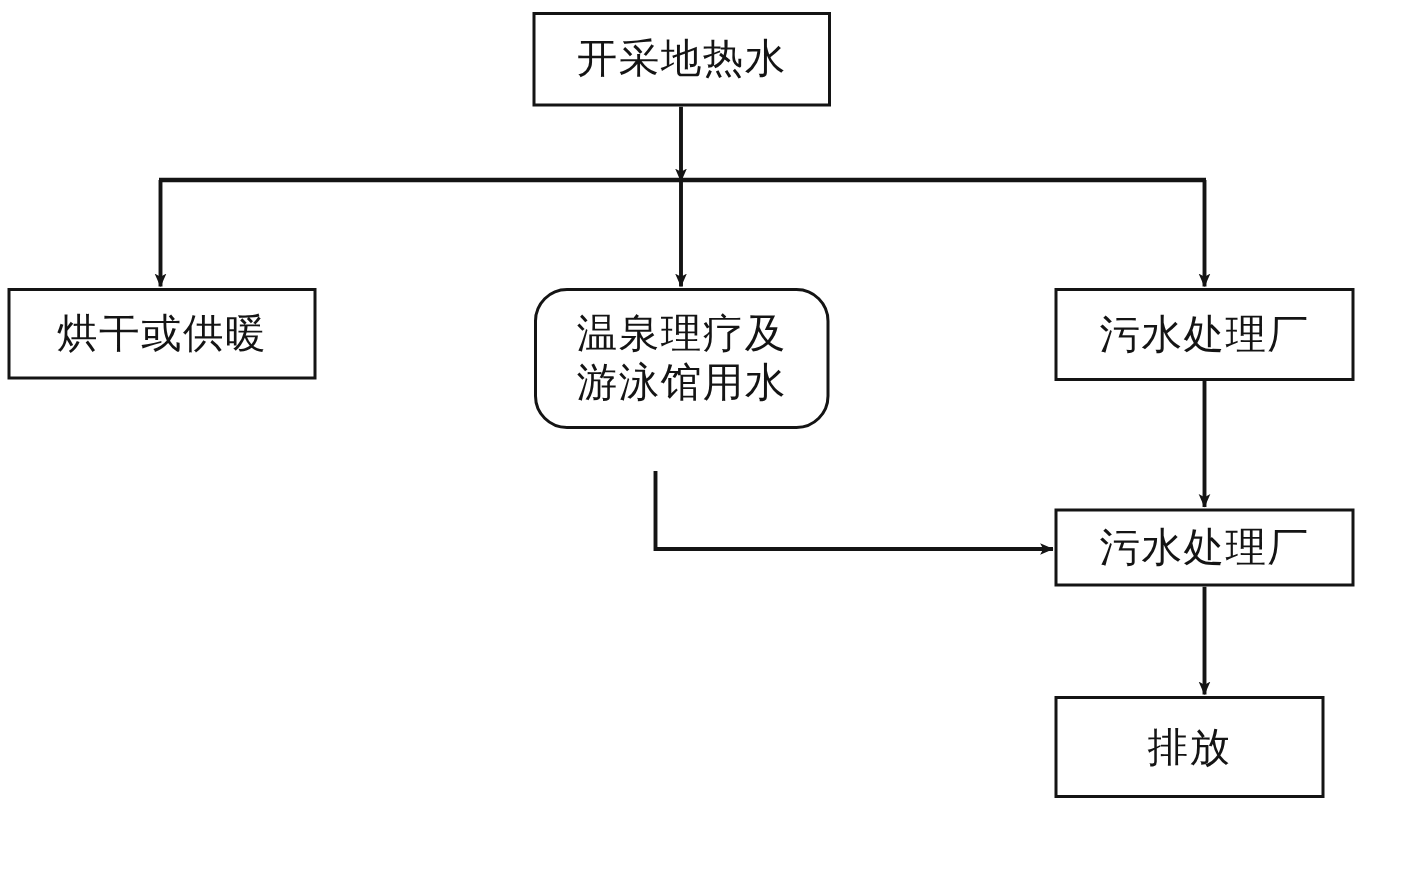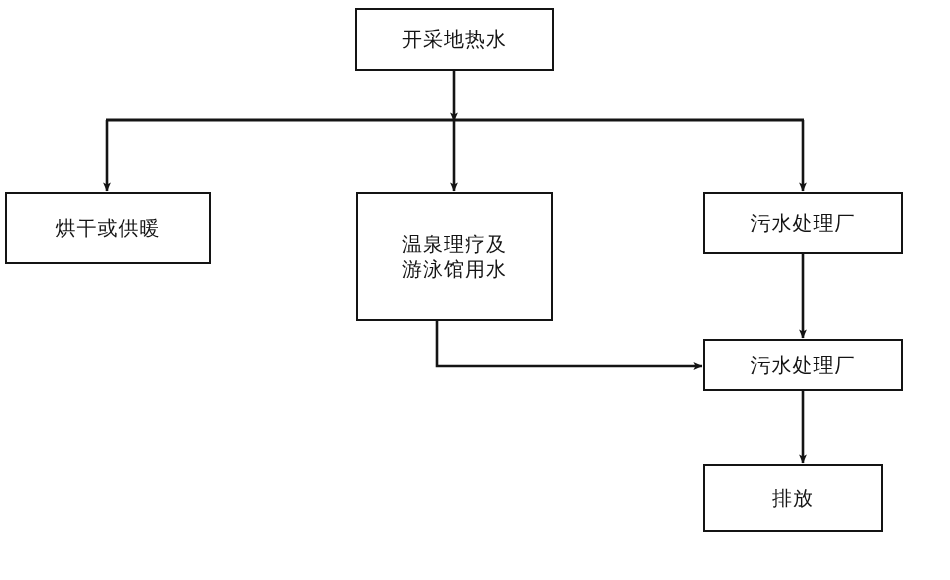--- a/index.html
+++ b/index.html
@@ -30,34 +30,34 @@
     position: absolute;
     box-sizing: border-box;
     border: 2.5px solid #141414;
     background: #ffffff;
     display: flex;
     align-items: center;
     justify-content: center;
     text-align: center;
     color: #141414;
     font-family: Liberation Sans, sans-serif;
-    font-size: 20px;
+    font-size: 27px;
     line-height: 1.22;
     letter-spacing: 1px;
     white-space: pre-line;
     z-index: 2;
   }
   .node-label {
     display: block;
     white-space: pre-line;
   }
   
   #node-source   { left: 355px; top: 8px;   width: 199px; height: 63px; }
-  #node-drying   { left: 5px;   top: 192px; width: 206px; height: 72px; align-items: center; }
-  #node-spa      { left: 356px; top: 192px; width: 197px; height: 129px; }
+  #node-drying   { left: 5px;   top: 192px; width: 206px; height: 61px; align-items: center; }
+  #node-spa      { left: 356px; top: 192px; width: 197px; height: 94px; border-radius: 22px; }
   #node-fish     { left: 703px; top: 192px; width: 200px; height: 62px; }
   #node-sewage   { left: 703px; top: 339px; width: 200px; height: 52px; align-items: center; }
   #node-discharge{ left: 703px; top: 464px; width: 180px; height: 68px; }
 </style>
 </head>
 <body>
 
 <div id="canvas">
 
   <svg id="edges" viewBox="0 0 950 580" width="950" height="580" xmlns="http://www.w3.org/2000/svg">

